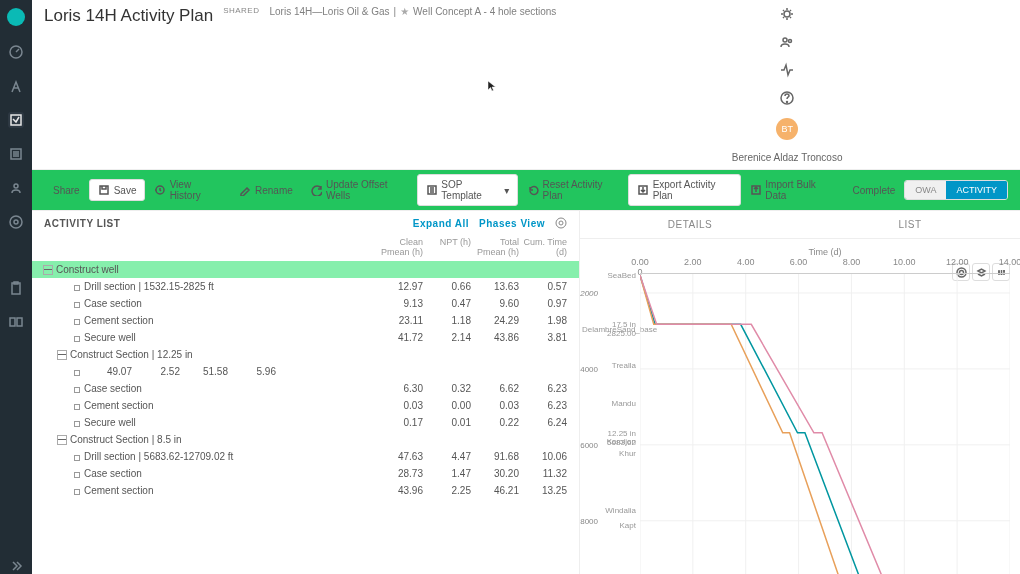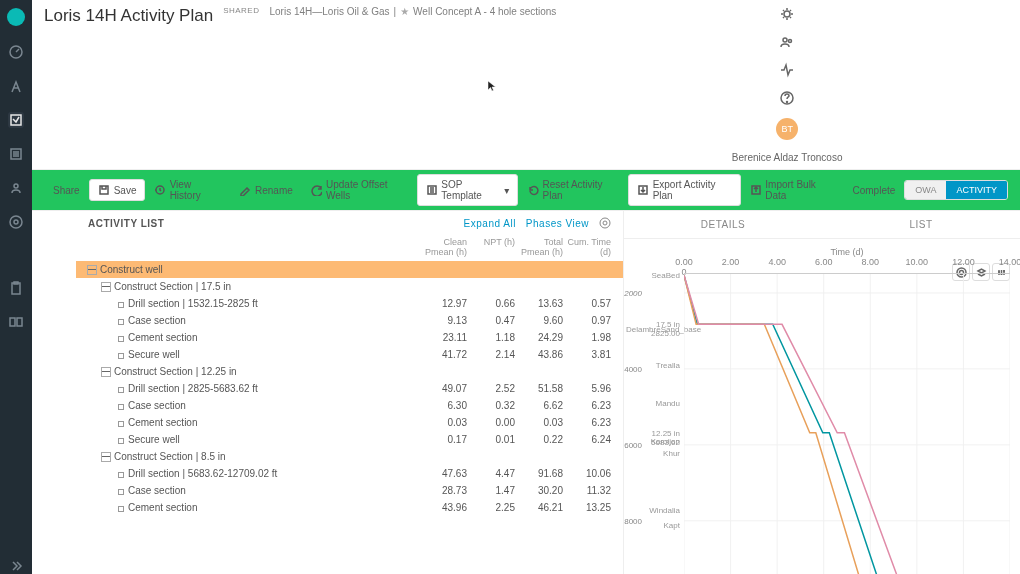--- a/index.html
+++ b/index.html
@@ -22,38 +22,38 @@
 .username { font-size: 10px; color: #666; }
 .toolbar { display: flex; align-items: center; padding: 4px 12px; border-bottom: 1px solid #eee; background: #22c55e; }
 .tbtn { display: flex; align-items: center; gap: 4px; padding: 4px 8px; font-size: 10px; color: #555; border: 1px solid transparent; border-radius: 3px; cursor: pointer; }
 .tbtn.bordered { border-color: #ddd; background: #fff; }
 .tbtn svg { width: 12px; height: 12px; stroke: #555; stroke-width: 1.5; fill: none; }
 .toolbar .tright { margin-left: auto; display: flex; }
 .toggle { display: flex; border: 1px solid #ddd; border-radius: 3px; overflow: hidden; }
 .toggle div { padding: 4px 10px; font-size: 9px; cursor: pointer; }
 .toggle .off { background: #f0f0f0; color: #888; }
 .toggle .on { background: #0096c7; color: #fff; }
-.content { flex: 1; display: flex; overflow: hidden; padding-left: 44px; }
+.content { flex: 1; display: flex; overflow: hidden; }
 .left { width: 548px; border-right: 1px solid #eee; display: flex; flex-direction: column; overflow-y: auto; }
 .al-header { display: flex; align-items: center; padding: 6px 12px; font-size: 10px; font-weight: bold; color: #555; letter-spacing: 0.5px; }
-.al-header .links { margin-left: auto; display: flex; gap: 10px; align-items: center; font-size: 10px; font-weight: normal; }
+.al-header .links { margin-left: auto; display: flex; gap: 10px; align-items: center; font-size: 10px; font-weight: bold; }
 .al-header .link { color: #0096c7; cursor: pointer; }
 .al-header .gear { width: 12px; height: 12px; stroke: #888; fill: none; }
 .col-heads { display: flex; font-size: 9px; color: #999; padding: 2px 12px 4px; }
 .col-heads .cname { flex: 1; }
 .col-heads .cnum { width: 48px; text-align: right; }
 .tree { font-size: 10px; }
 .trow { display: flex; align-items: center; padding: 3px 12px; min-height: 16px; }
 .trow .expander { width: 8px; height: 8px; display: inline-block; margin-right: 4px; position: relative; }
 .trow .expander.minus::before { content:''; position:absolute; left:0; top:3px; width:8px; height:1px; background:#666; }
 .trow .expander.minus::after { content:''; position:absolute; left:-1px; top:-1px; width:8px; height:8px; border:1px solid #aaa; }
 .trow .expander.dot::before { content:''; position:absolute; left:2px; top:2px; width:4px; height:4px; border:1px solid #999; }
 .trow .label { flex: 1; color: #555; }
 .trow .num { width: 48px; text-align: right; color: #555; }
-.trow.l0 { background: #fdba74; font-weight: 500; }
+.trow.l0 { background: #86efac; font-weight: 500; }
 .trow.l0 .expander { margin-left: 0; }
 .trow.l1 { }
 .trow.l1 .expander { margin-left: 14px; }
 .trow.l2 .expander { margin-left: 28px; }
 .right { flex: 1; display: flex; flex-direction: column; }
 .tabs { display: flex; border-bottom: 1px solid #eee; }
 .tab { flex: 1; text-align: center; padding: 8px 0; font-size: 10px; letter-spacing: 0.5px; color: #888; cursor: pointer; }
 .tab.active { color: #0096c7; border-bottom: 2px solid #0096c7; }
 .chart-wrap { flex: 1; position: relative; padding: 8px 10px 0 60px; }
 .chart-tools { position: absolute; right: 10px; top: 24px; display: flex; gap: 2px; }
@@ -234,28 +234,20 @@
           <div class="cnum">Clean Pmean (h)</div>
           <div class="cnum">NPT (h)</div>
           <div class="cnum">Total Pmean (h)</div>
           <div class="cnum">Cum. Time (d)</div>
         </div>
         <div class="tree" id="tree">
             <div class="trow l0">
               <span class="expander minus"></span>
               <span class="label">Construct well</span>
             </div>
-            <div class="trow l1">
-              <span class="expander minus"></span>
-              <span class="label">Construct Section | 17.5 in</span>
-              <span class="num"></span>
-              <span class="num"></span>
-              <span class="num"></span>
-              <span class="num"></span>
-            </div>
             <div class="trow l2">
               <span class="expander dot"></span>
               <span class="label">Drill section | 1532.15-2825 ft</span>
               <span class="num">12.97</span>
               <span class="num">0.66</span>
               <span class="num">13.63</span>
               <span class="num">0.57</span>
             </div>
             <div class="trow l2">
               <span class="expander dot"></span>
@@ -284,21 +276,20 @@
             <div class="trow l1">
               <span class="expander minus"></span>
               <span class="label">Construct Section | 12.25 in</span>
               <span class="num"></span>
               <span class="num"></span>
               <span class="num"></span>
               <span class="num"></span>
             </div>
             <div class="trow l2">
               <span class="expander dot"></span>
-              <span class="label">Drill section | 2825-5683.62 ft</span>
               <span class="num">49.07</span>
               <span class="num">2.52</span>
               <span class="num">51.58</span>
               <span class="num">5.96</span>
             </div>
             <div class="trow l2">
               <span class="expander dot"></span>
               <span class="label">Case section</span>
               <span class="num">6.30</span>
               <span class="num">0.32</span>

